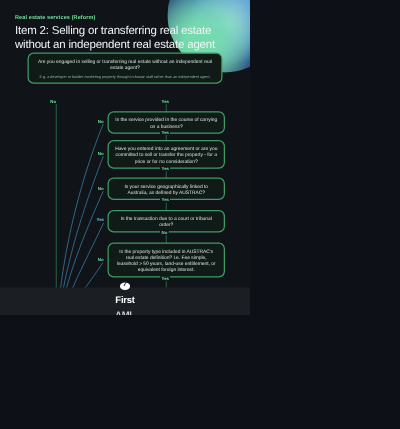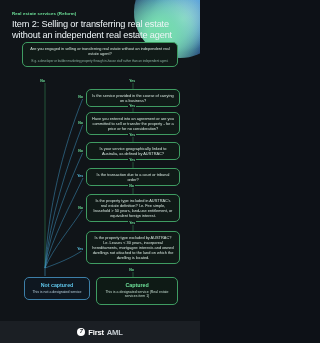--- a/index.html
+++ b/index.html
@@ -4,21 +4,21 @@
 <style>
   * { margin:0; padding:0; box-sizing:border-box; }
   html,body { background:#0d1117; }
   body {
     width:200px; height:343px;
     font-family:"Liberation Sans", sans-serif;
     color:#e8eef2;
     overflow:hidden;
     position:relative;
   }
-  .page { position:relative; width:200px; height:343px; background:#101418; overflow:hidden; }
+  .page { position:relative; width:200px; height:252px; background:#101418; overflow:hidden; }
 
   
   .sphere {
     position:absolute; top:-34px; right:-26px;
     width:92px; height:92px; border-radius:50%;
     background:
       radial-gradient(circle at 30% 72%, #7fe3c8 0%, #7fe3c8 14%, rgba(127,227,200,0) 52%),
       radial-gradient(circle at 52% 58%, #bfe9f2 0%, rgba(191,233,242,0) 46%),
       radial-gradient(circle at 72% 30%, #4fa8e8 0%, #2f6fc4 40%, #1b2a55 78%);
     filter:blur(0.4px);
@@ -67,21 +67,21 @@
   .term.nocap { border:0.7px solid #3d7fa8; background:#0e1720; }
   .term.nocap .t { color:#5fc5ea; }
   .term.nocap .s { color:#b9cfdc; }
 
   .term.cap { border:0.7px solid #3f9c62; background:#0e1a15; }
   .term.cap .t { color:#6ee29a; }
   .term.cap .s { color:#c6ded2; }
 
   
   .footer { position:absolute; left:0; bottom:0; width:200px; height:22px; background:#1b1f24;
-            display:flex; align-items:center; justify-content:center; gap:3px; z-index:5; }
+            display:flex; align-items:center; justify-content:center; gap:3px; z-index:5;flex-direction:column; }
   .logo-mark { width:8px; height:8px; border-radius:50%; background:#fff; display:flex;
                align-items:center; justify-content:center; }
   .logo-mark span { font-size:5.5px; font-weight:bold; color:#1b1f24; line-height:1; font-style:italic; }
   .logo-first { font-size:7.6px; font-weight:bold; color:#ffffff; letter-spacing:-.2px; }
   .logo-aml { font-size:7.6px; font-weight:700; color:#c9cfd4; letter-spacing:-.2px; }
 </style>
 </head>
 <body>
 
 <div class="page">

